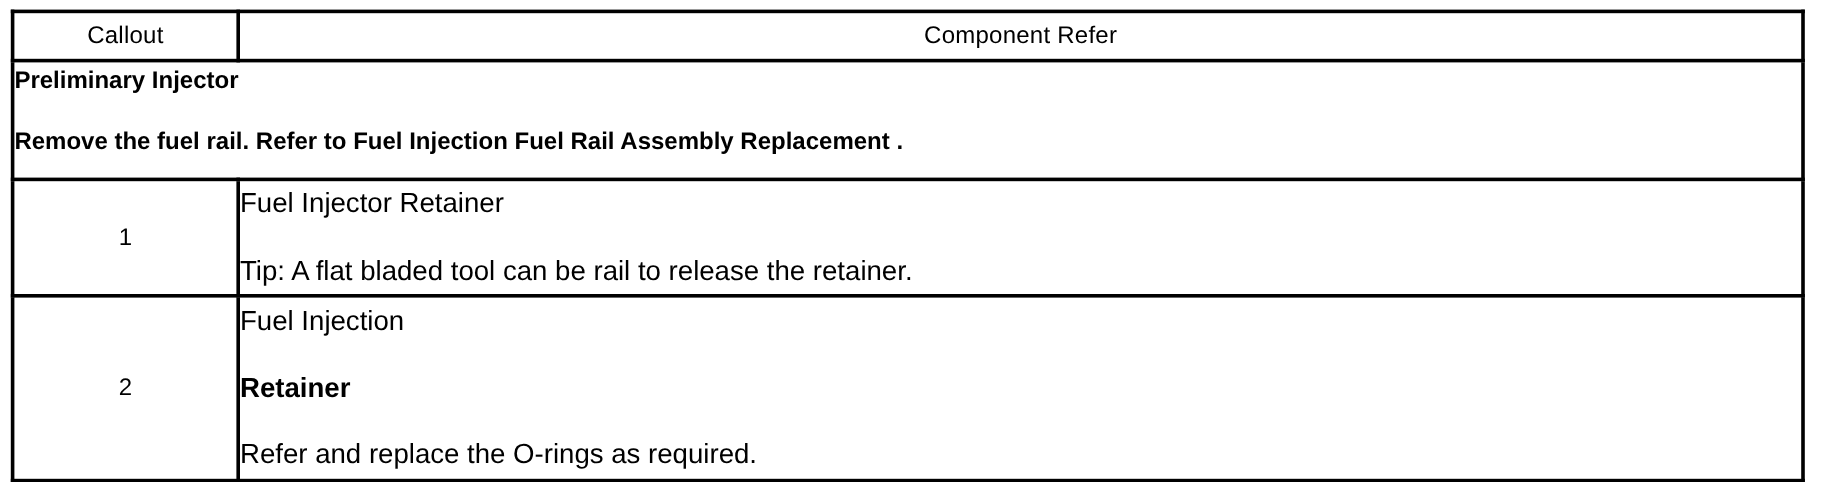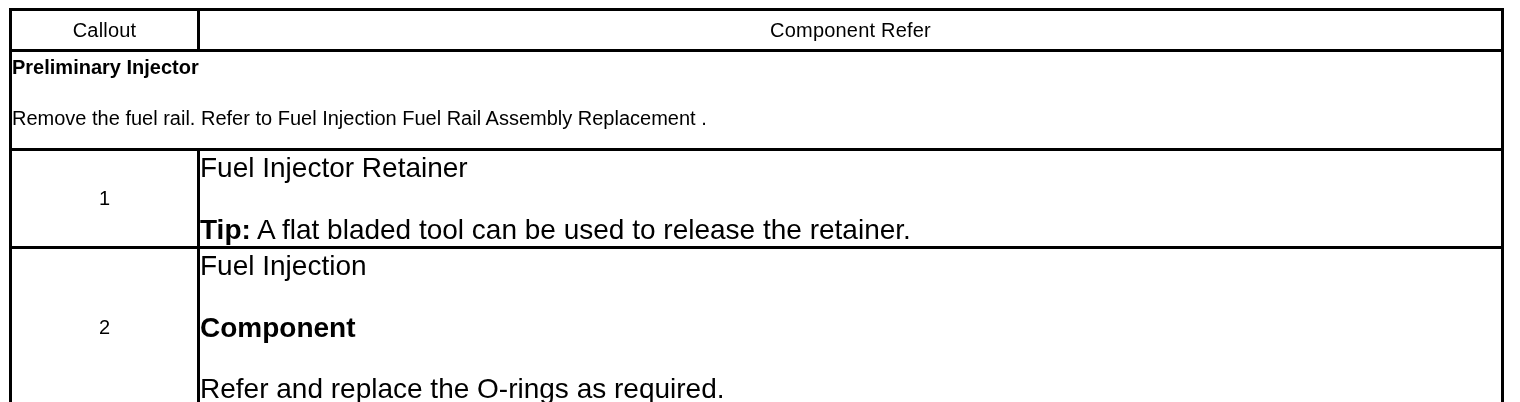--- a/index.html
+++ b/index.html
@@ -62,52 +62,52 @@
     vertical-align: top;
     text-align: left;
   }
   .prelim-title {
     font-weight: bold;
     font-size: 20px;
     margin: 0 0 0 0;
     line-height: 1.2;
   }
   .prelim-body {
-    font-weight: normal;
+    font-weight: bold;
     font-size: 20px;
     margin: 27px 0 16px 0;
     line-height: 1.2;
   }
 
   
   .num-cell {
     text-align: center;
     vertical-align: middle;
     font-size: 20px;
     font-weight: normal;
   }
   .desc-cell {
     vertical-align: top;
     text-align: left;
     padding: 8px 8px 8px 8px;
   }
   .desc-cell .line {
-    font-size: 28px;
+    font-size: 23px;
     line-height: 1.2;
     margin: 0;
   }
   .desc-cell .line + .line {
     margin-top: 28px;
   }
   .line.bold,
   .lead.bold {
     font-weight: bold;
   }
   .lead {
-    font-weight: bold;
+    font-weight: normal;
   }
   .row-1 .desc-cell { height: 80px; }
   .row-2 .desc-cell { height: 138px; }
   .row-1 { height: 97px; }
   .row-2 { height: 154px; }
 </style>
 </head>
 <body>
 
 <div class="sheet">
@@ -135,29 +135,29 @@
         <td class="prelim-cell" colspan="2">
           <p class="prelim-title">Preliminary Injector</p>
           <p class="prelim-body">Remove the fuel rail. Refer to Fuel Injection Fuel Rail Assembly Replacement .</p>
         </td>
       </tr>
 
       <tr class="row-1">
         <td class="num-cell">1</td>
         <td class="desc-cell">
           <p class="line">Fuel Injector Retainer</p>
-          <p class="line"><span class="lead">Tip:</span><span> A flat bladed tool can be used to release the retainer.</span></p>
+          <p class="line"><span class="lead">Tip:</span><span> A flat bladed tool can be rail to release the retainer.</span></p>
         </td>
       </tr>
 
       <tr class="row-2">
         <td class="num-cell">2</td>
         <td class="desc-cell">
           <p class="line">Fuel Injection</p>
-          <p class="line bold">Component</p>
+          <p class="line bold">Retainer</p>
           <p class="line">Refer and replace the O-rings as required.</p>
         </td>
       </tr>
 
     </tbody>
   </table>
 
 </div>
 
 </body></html>

